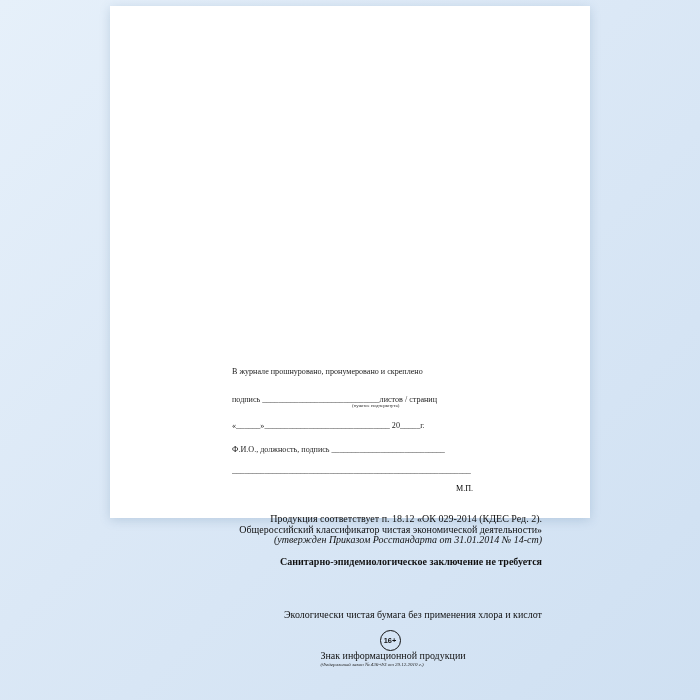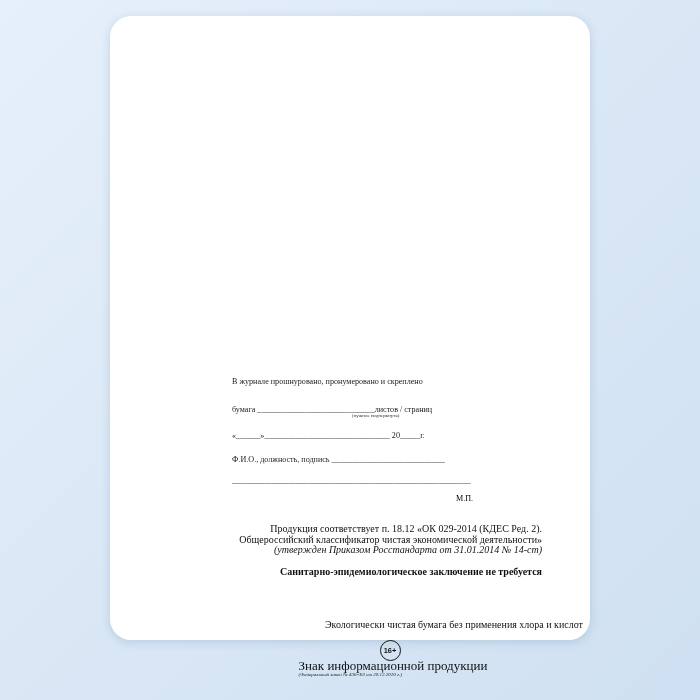--- a/index.html
+++ b/index.html
@@ -15,26 +15,25 @@
   }
   .stage {
     position: relative;
     width: 700px;
     height: 700px;
     background: linear-gradient(135deg, #e6f0fa 0%, #dbe8f6 45%, #cfe0f2 100%);
   }
   .page {
     position: absolute;
     left: 110px;
-    top: 16px;
+    top: 6px;
     width: 480px;
-    height: 624px;
+    height: 512px;
     background: #ffffff;
     box-shadow: 0 2px 10px rgba(70, 110, 150, 0.22);
-    border-radius: 21px;
   }
   .content {
     position: absolute;
     left: 0;
     top: 0;
     width: 480px;
     height: 672px;
   }
   .block {
     position: absolute;
@@ -75,21 +74,21 @@
     width: 310px;
     font-size: 10px;
     line-height: 10.5px;
     color: #111;
     text-align: right;
   }
   .p1 { top: 508px; }
   .p1 .it { font-style: italic; }
   .p2 { top: 551px; font-weight: bold; }
   .p3 { top: 578px; }
-  .p4 { top: 604px; margin-left: 41px; }
+  .p4 { top: 604px; }
 
   .info-row {
     position: absolute;
     left: 120px;
     top: 624px;
     width: 320px;
     display: flex;
     align-items: center;
     flex-direction: column;
   }
@@ -104,41 +103,41 @@
     font-size: 7.4px;
     font-weight: bold;
     font-family: "Liberation Sans", sans-serif;
     color: #111;
     flex: 0 0 auto;
   }
   .info-text {
     margin-left: 6px;
   }
   .info-title {
-    font-size: 13px;
+    font-size: 10px;
     line-height: 10px;
     color: #111;
   }
   .info-sub {
     font-size: 5px;
     font-style: italic;
     line-height: 8px;
     color: #222;
   }
 </style>
 </head>
 <body>
 
 <div class="stage">
   <div class="page">
     <div class="content">
 
       <div class="block line l1">В журнале прошнуровано, пронумеровано и скреплено</div>
 
-      <div class="block line l2">бумага _____________________________листов / страниц</div>
+      <div class="block line l2">подпись _____________________________листов / страниц</div>
       <div class="small-note">(нужное подчеркнуть)</div>
 
       <div class="block line l3">«______»_______________________________ 20_____г.</div>
 
       <div class="block line l4">Ф.И.О., должность, подпись ____________________________</div>
 
       <div class="block line l5">___________________________________________________________</div>
 
       <div class="mp">М.П.</div>
 

